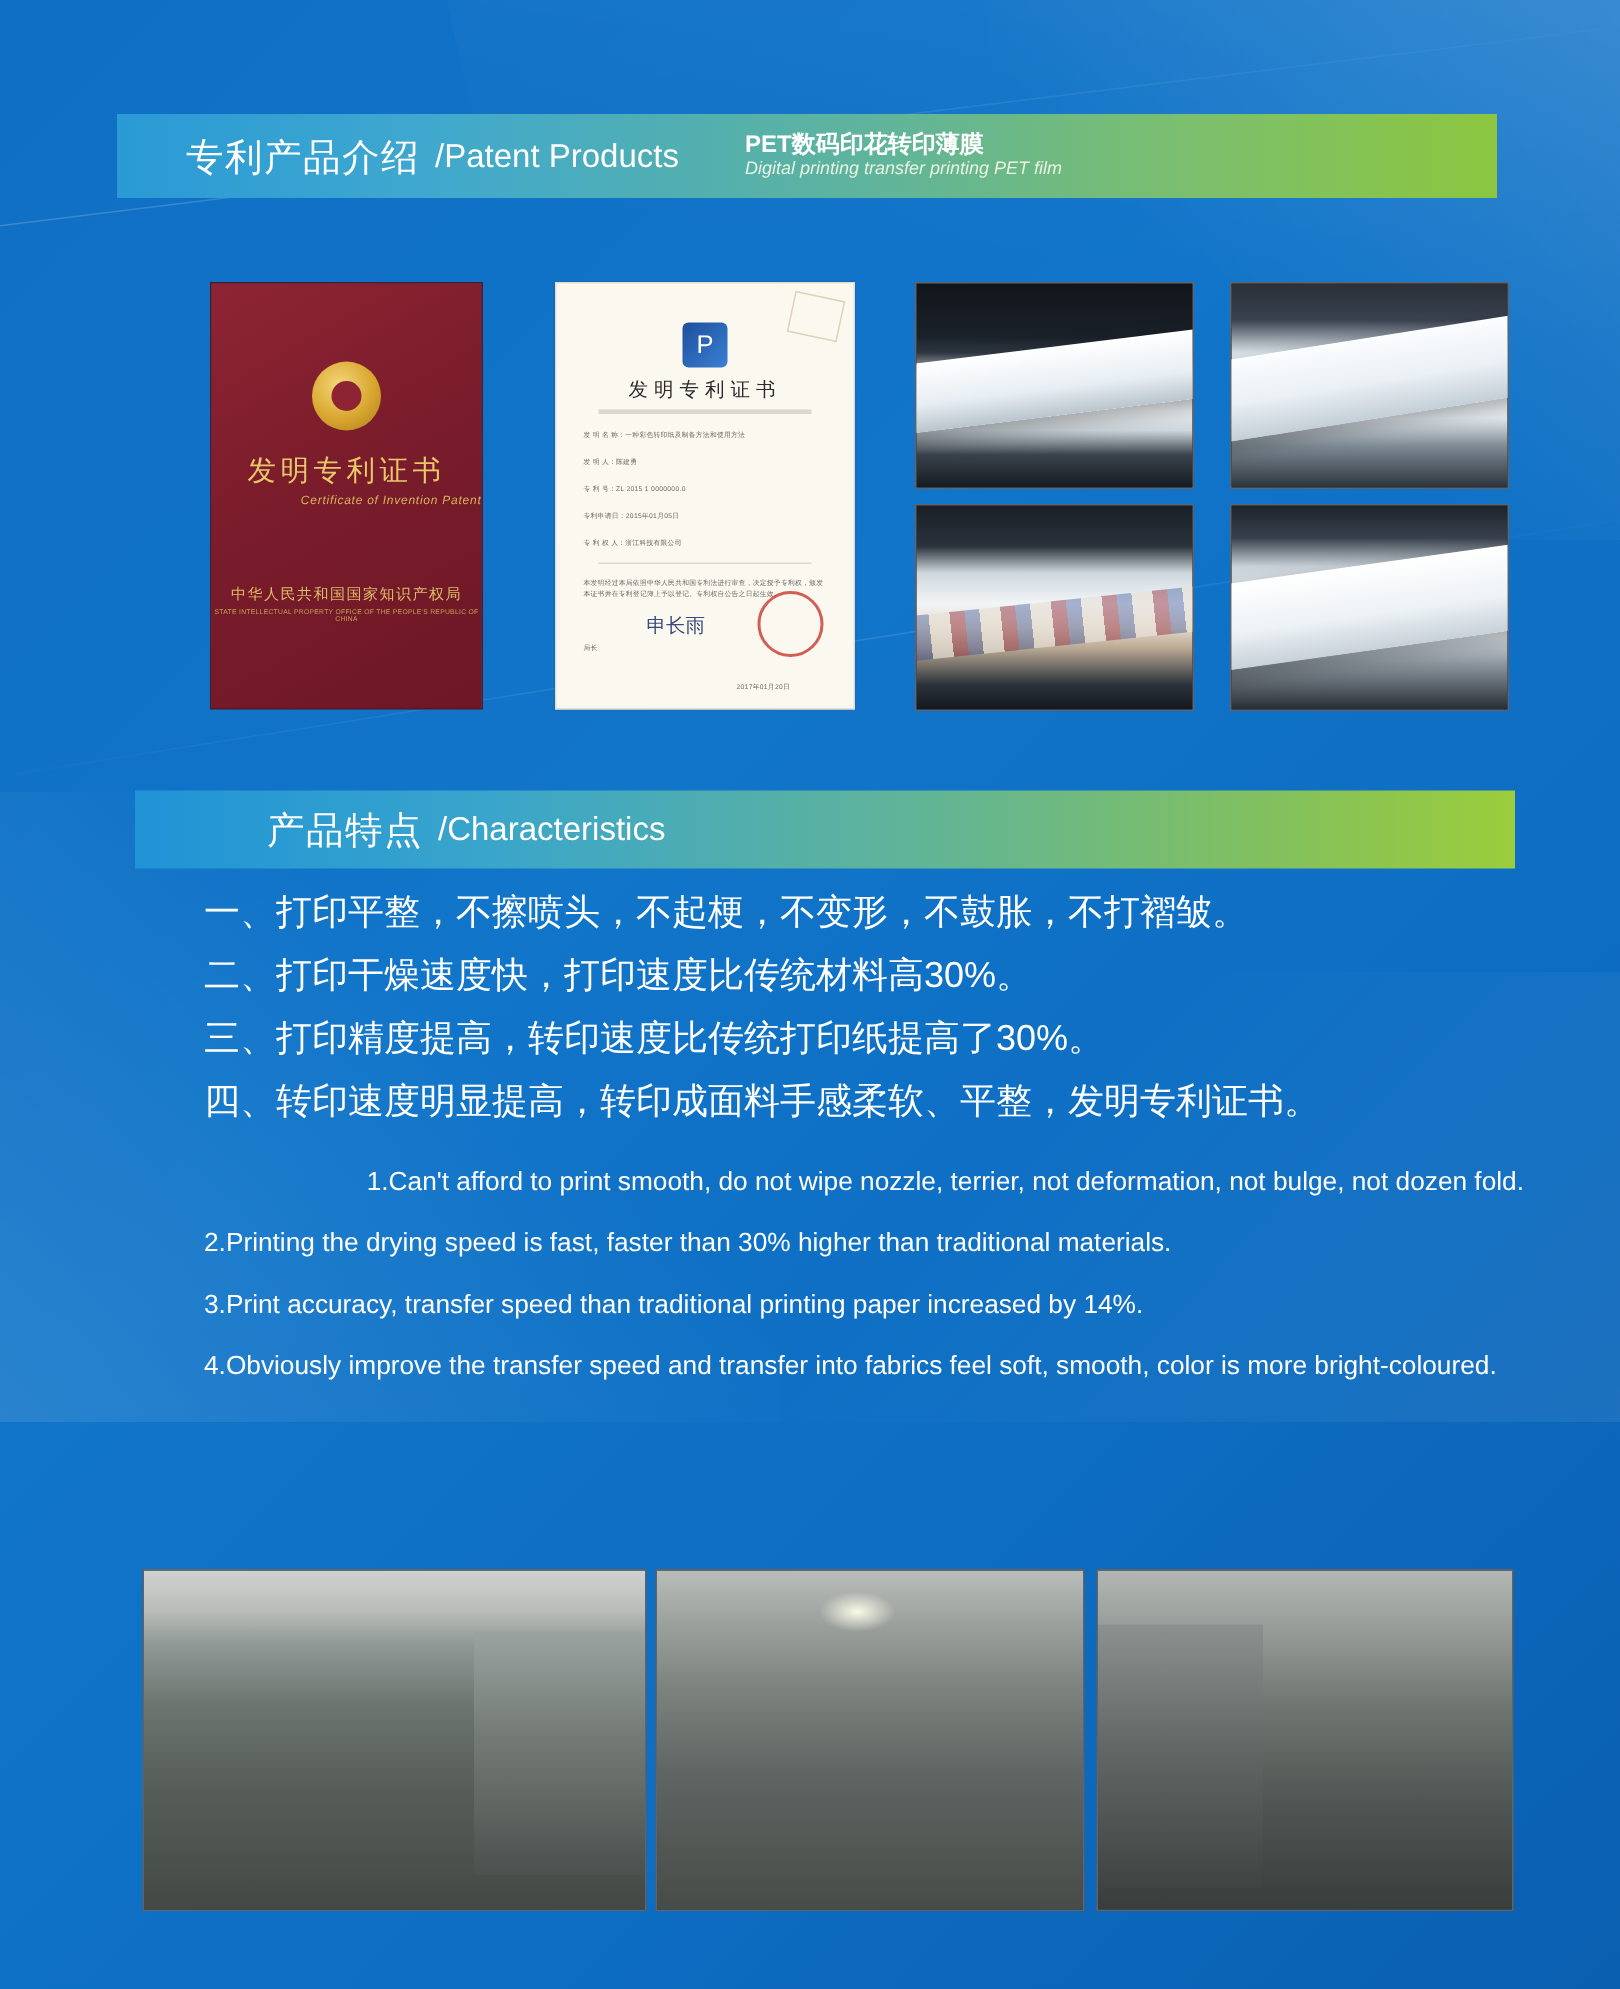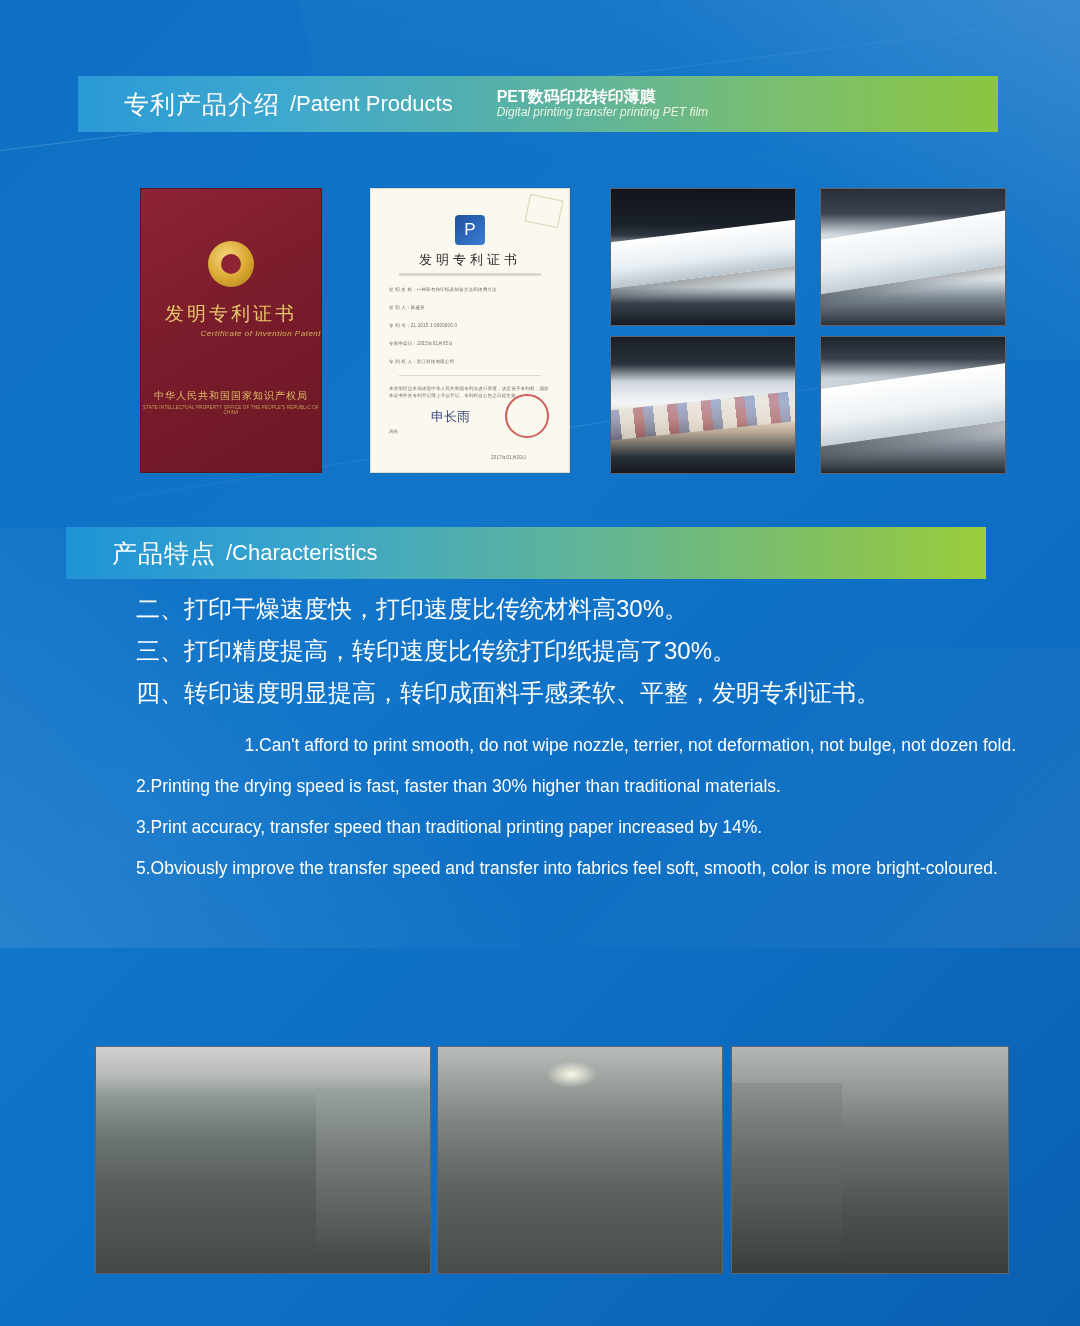--- a/index.html
+++ b/index.html
@@ -50,22 +50,22 @@
 
   
   .bar {
     position: absolute;
     height: 56px;
     background: linear-gradient(90deg, #2a9ad6 0%, #3fa8cf 22%, #5fb49b 55%, #7cbf6d 78%, #8cc63f 100%);
     display: flex;
     align-items: center;
   }
   .bar.bar1 { left: 78px; top: 76px; width: 920px; }
-  .bar.bar2 { left: 66px; top: 527px; width: 920px; height: 52px;
-    background: linear-gradient(90deg, #1f93d6 0%, #39a5cc 25%, #62b595 58%, #86c258 85%, #9bcd3c 100%); }
+  .bar.bar2 { left: 90px; top: 527px; width: 920px; height: 52px;
+    background: linear-gradient(90deg, #1f93d6 0%, #39a5cc 25%, #62b595 58%, #86c258 85%, #9bcd3c 100%); padding-left: 42px; }
   .bar .zh {
     color: #ffffff;
     font-size: 25px;
     margin-left: 46px;
     letter-spacing: 1px;
     white-space: nowrap;
   }
   .bar .en {
     color: #ffffff;
     font-size: 22px;
@@ -340,28 +340,29 @@
         <div class="sky"></div>
       </div>
   </div>
 
   <div class="bar bar2">
     <span class="zh">产品特点</span>
     <span class="en">/Characteristics</span>
   </div>
 
   <div class="features">
+    <div class="feat-zh">一、打印平整，不擦喷头，不起梗，不变形，不鼓胀，不打褶皱。</div>
     <div class="feat-zh">二、打印干燥速度快，打印速度比传统材料高30%。</div>
     <div class="feat-zh">三、打印精度提高，转印速度比传统打印纸提高了30%。</div>
     <div class="feat-zh">四、转印速度明显提高，转印成面料手感柔软、平整，发明专利证书。</div>
 
     <div class="feat-en first">1.Can't afford to print smooth, do not wipe nozzle, terrier, not deformation, not bulge, not dozen fold.</div>
     <div class="feat-en">2.Printing the drying speed is fast, faster than 30% higher than traditional materials.</div>
     <div class="feat-en">3.Print accuracy, transfer speed than traditional printing paper increased by 14%.</div>
-    <div class="feat-en">5.Obviously improve the transfer speed and transfer into fabrics feel soft, smooth,  color is more bright-coloured.</div>
+    <div class="feat-en">4.Obviously improve the transfer speed and transfer into fabrics feel soft, smooth,  color is more bright-coloured.</div>
   </div>
 
   <div>
     <div class="photo frame" id="ph-wh-1">
         <div class="sky"></div>
       </div>
     <div class="photo frame" id="ph-wh-2">
         <div class="sky"></div>
       </div>
     <div class="photo frame" id="ph-wh-3">

